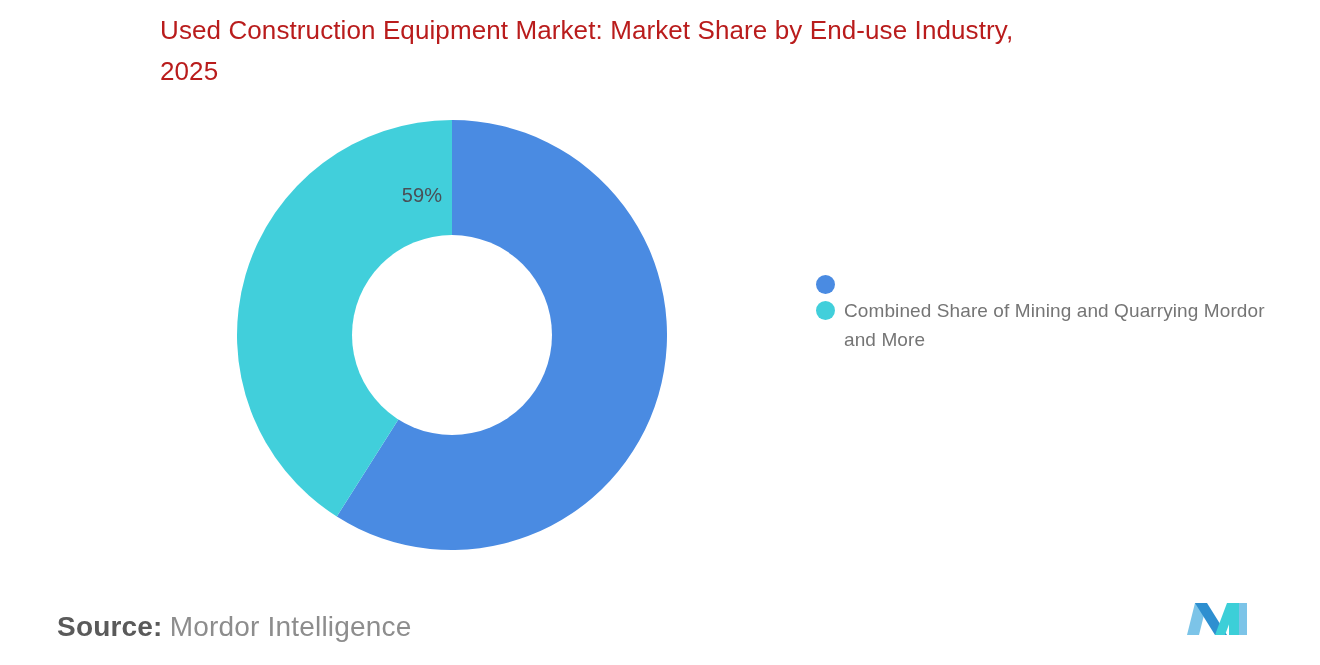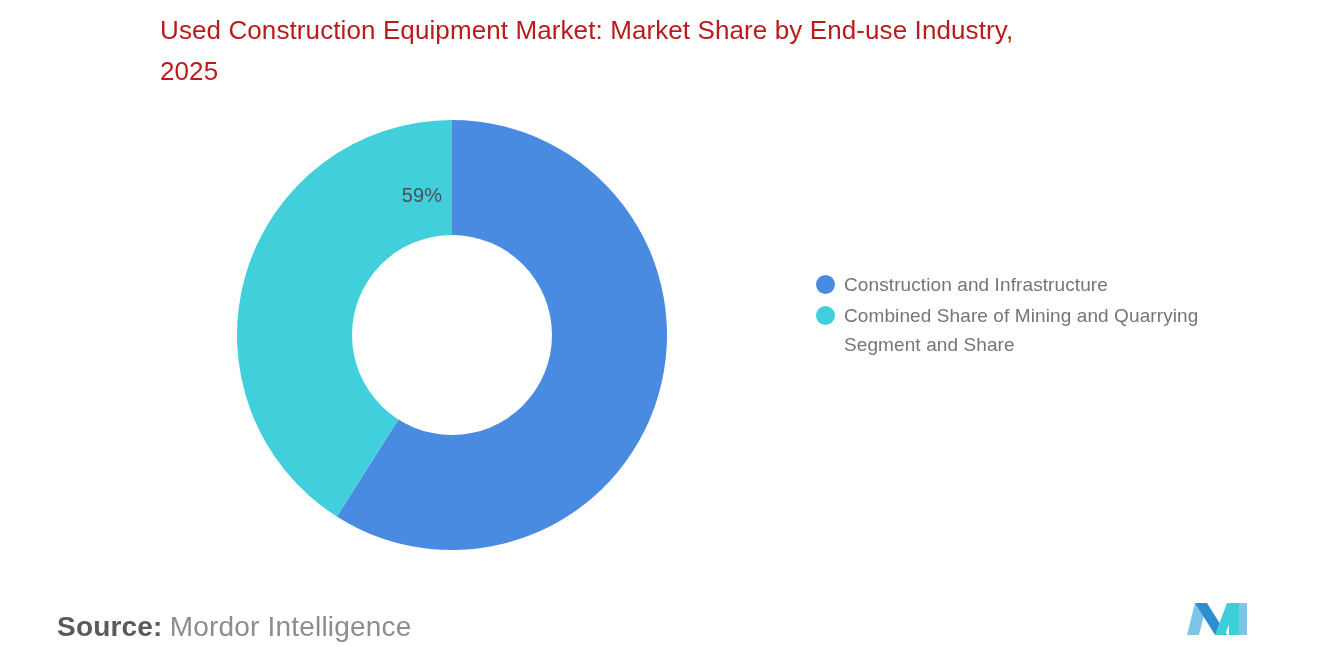--- a/index.html
+++ b/index.html
@@ -139,25 +139,24 @@
     <circle id="donut-hole" cx="215" cy="215" r="100.0" fill="#ffffff"></circle>
   </svg>
   <div id="donut-label-59">
     <span class="lbl">59%</span>
   </div>
 </div>
 
 <div id="legend">
   <div class="legend-item">
     <span class="legend-swatch" id="legend-swatch-0" style="background: rgb(74, 139, 226);"></span>
-    <span class="legend-label">Construction and Infrastructure</span>
   </div>
   <div class="legend-item">
     <span class="legend-swatch" id="legend-swatch-1" style="background: rgb(65, 207, 219);"></span>
-    <span class="legend-label">Combined Share of Mining and Quarrying Segment and Share</span>
+    <span class="legend-label">Combined Share of Mining and Quarrying Mordor and More</span>
   </div>
 </div>
 
 <div id="source-line">
   <span id="source-label">Source:</span><span id="source-value">Mordor Intelligence</span>
 </div>
 
 <div id="brand-logo">
   <svg viewBox="0 0 68 42" width="68" height="42">
     <polygon points="2,38 10,6 22,6 14,38" fill="#7cc4e8"></polygon>

